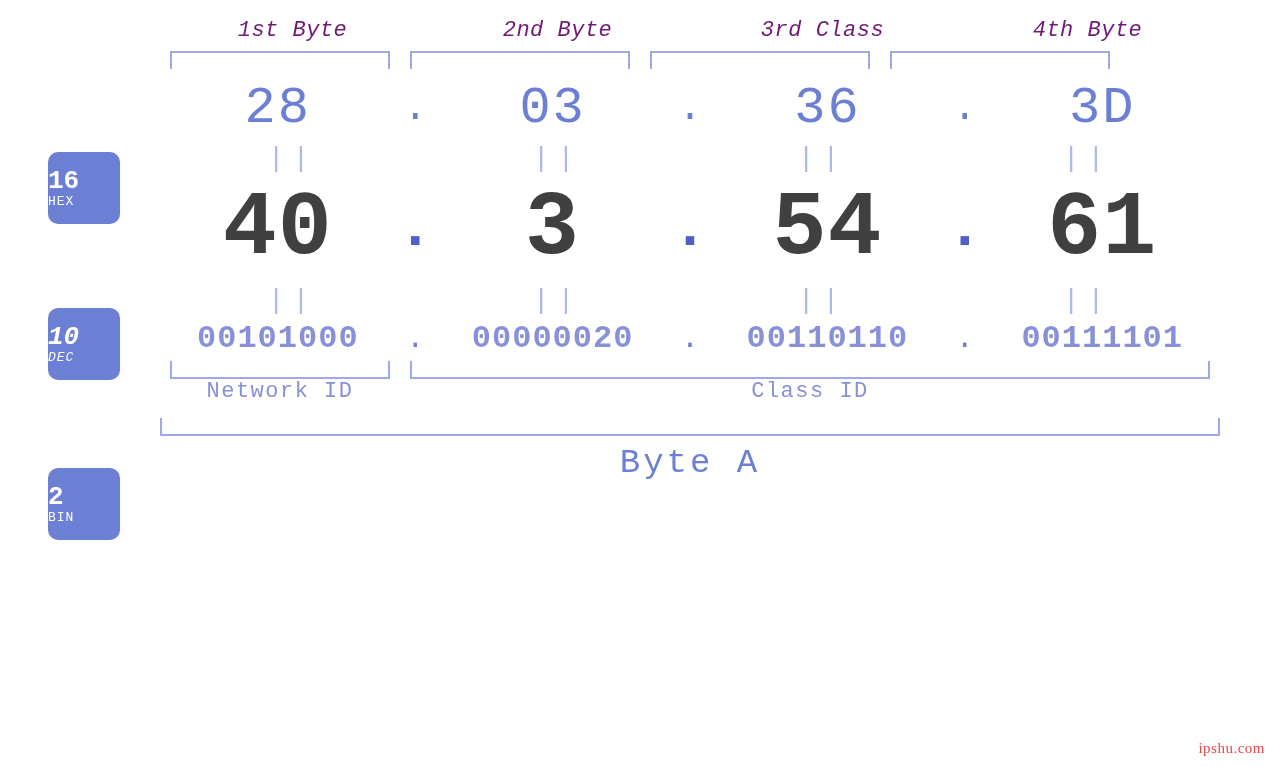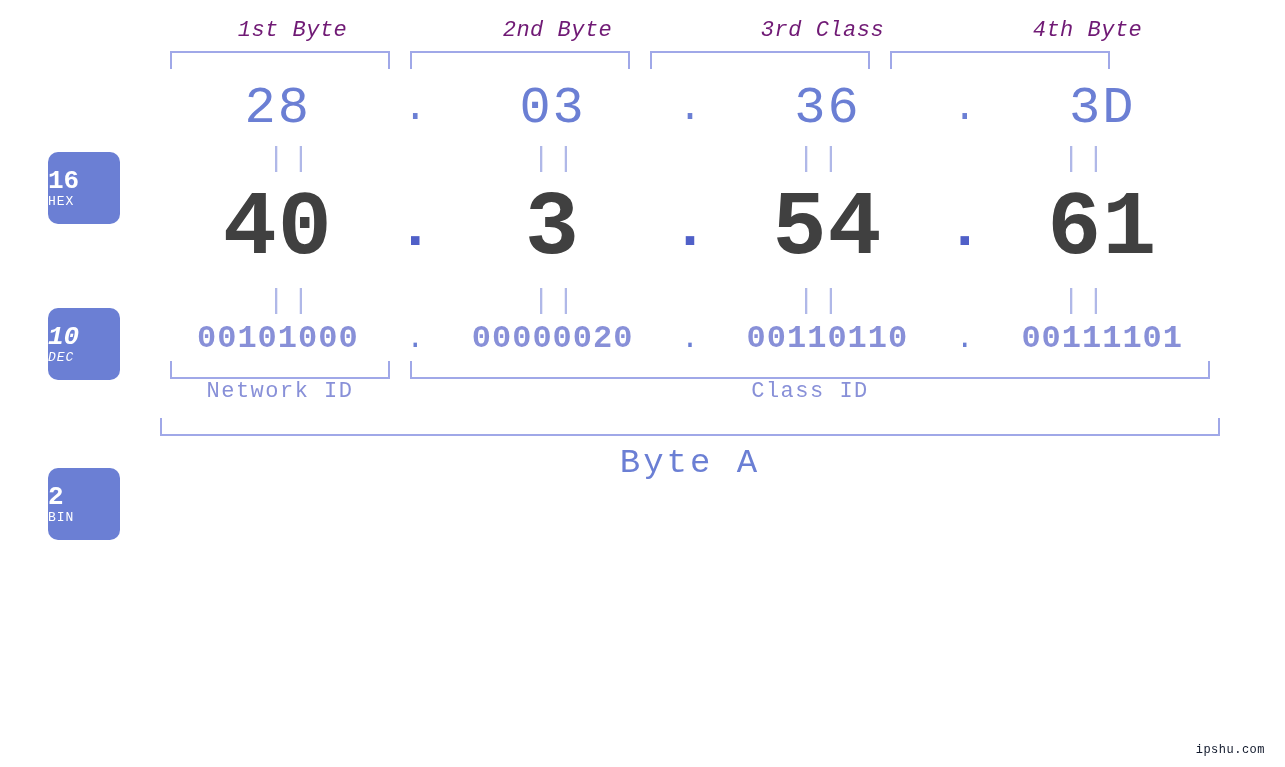--- a/index.html
+++ b/index.html
@@ -204,23 +204,23 @@
       color: #6b7fd4;
       letter-spacing: 3px;
       margin-top: 8px;
     }
 
     
     .watermark {
       position: absolute;
       bottom: 10px;
       right: 20px;
-      font-size: 12px;
-      color: #0f172a;
-      font-family: Liberation Mono, monospace;
+      font-size: 15px;
+      color: #ef4444;
+      font-family: Liberation Serif, serif;
       letter-spacing: 0.5px;
     }
 
     
     .layout {
       position: relative;
       width: 1285px;
       height: 767px;
       display: flex;
       flex-direction: column;

